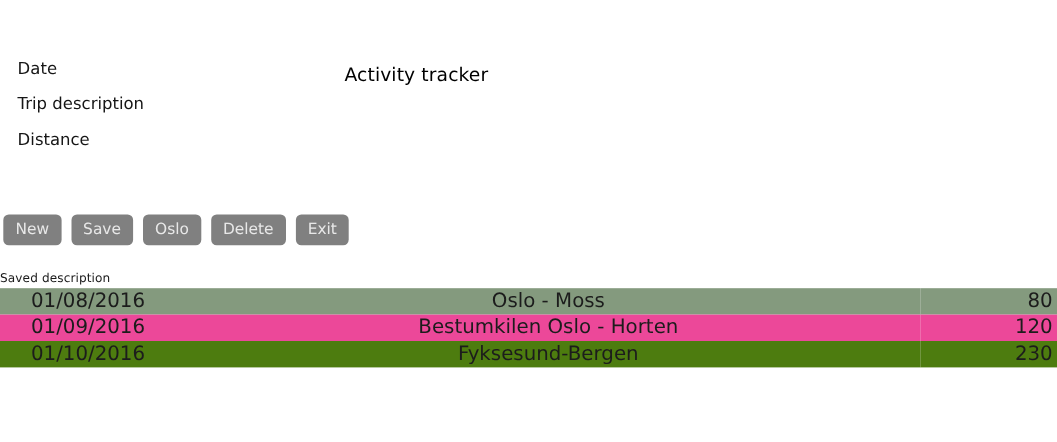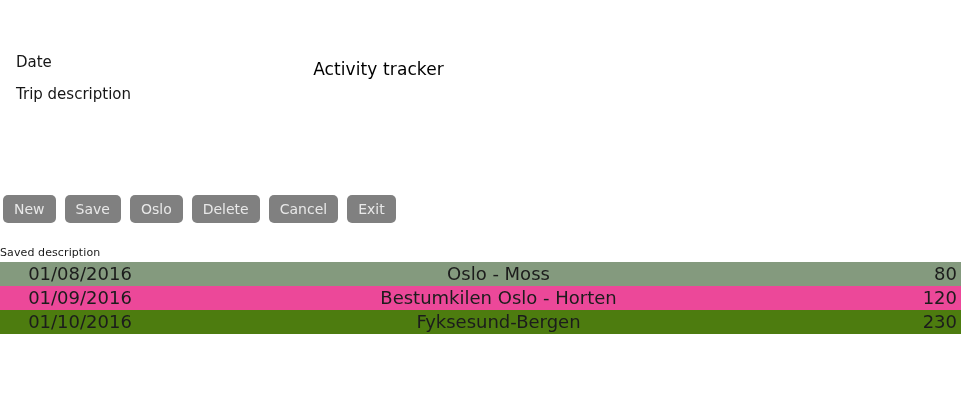--- a/index.html
+++ b/index.html
@@ -124,28 +124,31 @@
 
 <div class="form-area">
   <div class="field-row">
     <span class="field-label">Date</span>
     <input class="field-input" type="text" placeholder="" style="">
   </div>
   <div class="field-row">
     <span class="field-label">Trip description</span>
     <input class="field-input" type="text" placeholder="" style="">
   </div>
+  <div class="field-row spaced">
+    <span class="field-label">Distance</span>
+    <input class="field-input" type="text" placeholder="" style="">
+  </div>
 </div>
 
 <div class="button-bar">
   <button class="btn">New</button>
   <button class="btn">Save</button>
   <button class="btn">Oslo</button>
   <button class="btn">Delete</button>
-  <button class="btn">Cancel</button>
   <button class="btn">Exit</button>
 </div>
 
 <div class="list-caption">Saved description</div>
 
 <table class="activities-table">
   <tbody>
     <tr class="row-0">
       <td class="col-date">01/08/2016</td>
       <td class="col-desc">Oslo - Moss</td>

